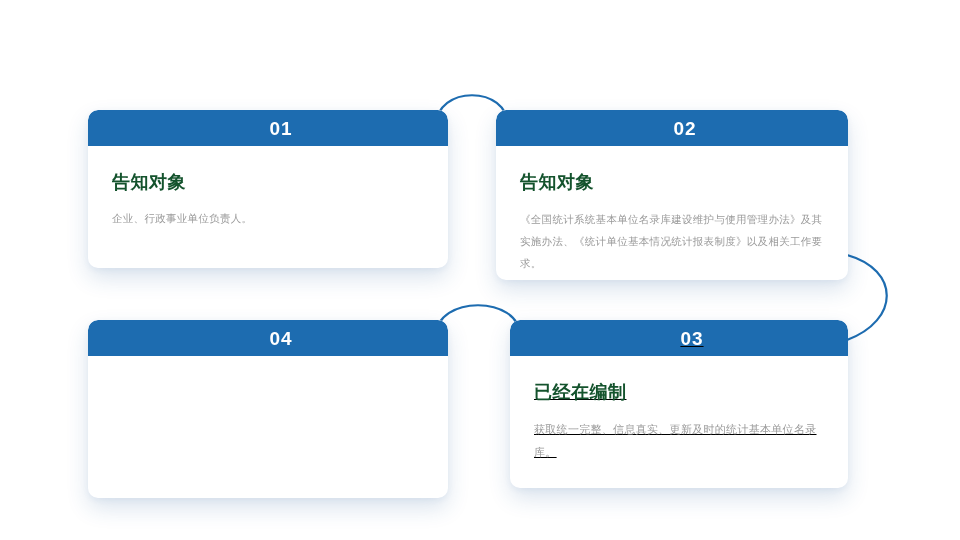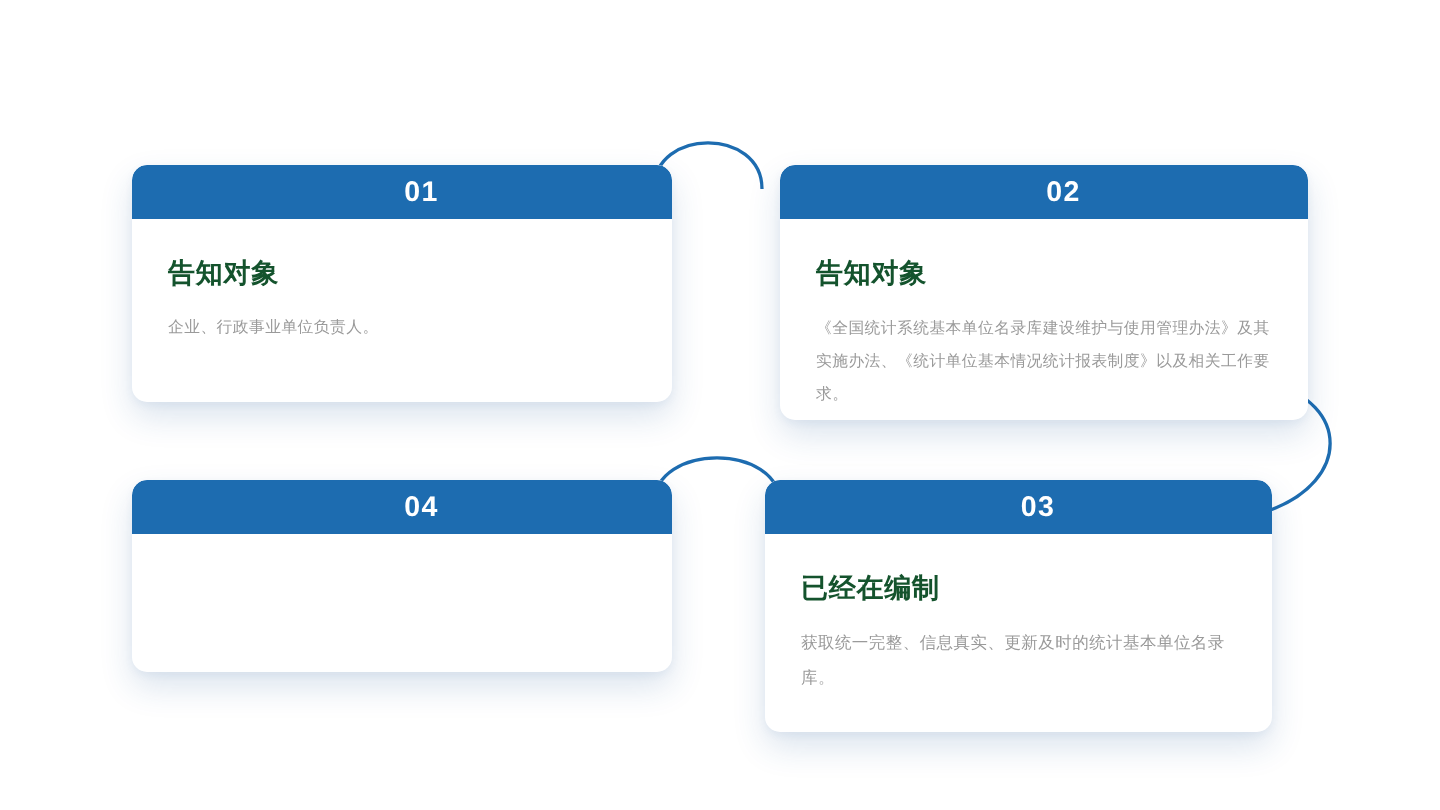--- a/index.html
+++ b/index.html
@@ -72,23 +72,23 @@
   .card-desc {
     color: #9a9a9a;
     font-size: 10.5px;
     line-height: 1.95;
     margin: 0;
     letter-spacing: 0.3px;
   }
 
   
   #card-01 { left: 88px;  top: 110px; width: 360px; height: 158px; }
-  #card-02 { left: 496px; top: 110px; width: 352px; height: 170px; margin-left: 24px; }
-  #card-04 { left: 88px;  top: 320px; width: 360px; height: 128px; }
-  #card-03 { left: 510px; top: 320px; width: 338px; height: 168px; }
+  #card-02 { left: 496px; top: 110px; width: 352px; height: 170px; }
+  #card-04 { left: 88px;  top: 320px; width: 360px; height: 178px; }
+  #card-03 { left: 510px; top: 320px; width: 338px; height: 168px; text-decoration: underline; }
 
   #card-02 .card-desc { line-height: 2.1; }
   #card-04 .card-desc { line-height: 2.1; }
   #card-03 .card-desc { line-height: 2.1; font-size: 11px; }
 </style>
 </head>
 <body>
 
 <div class="slide">
 

